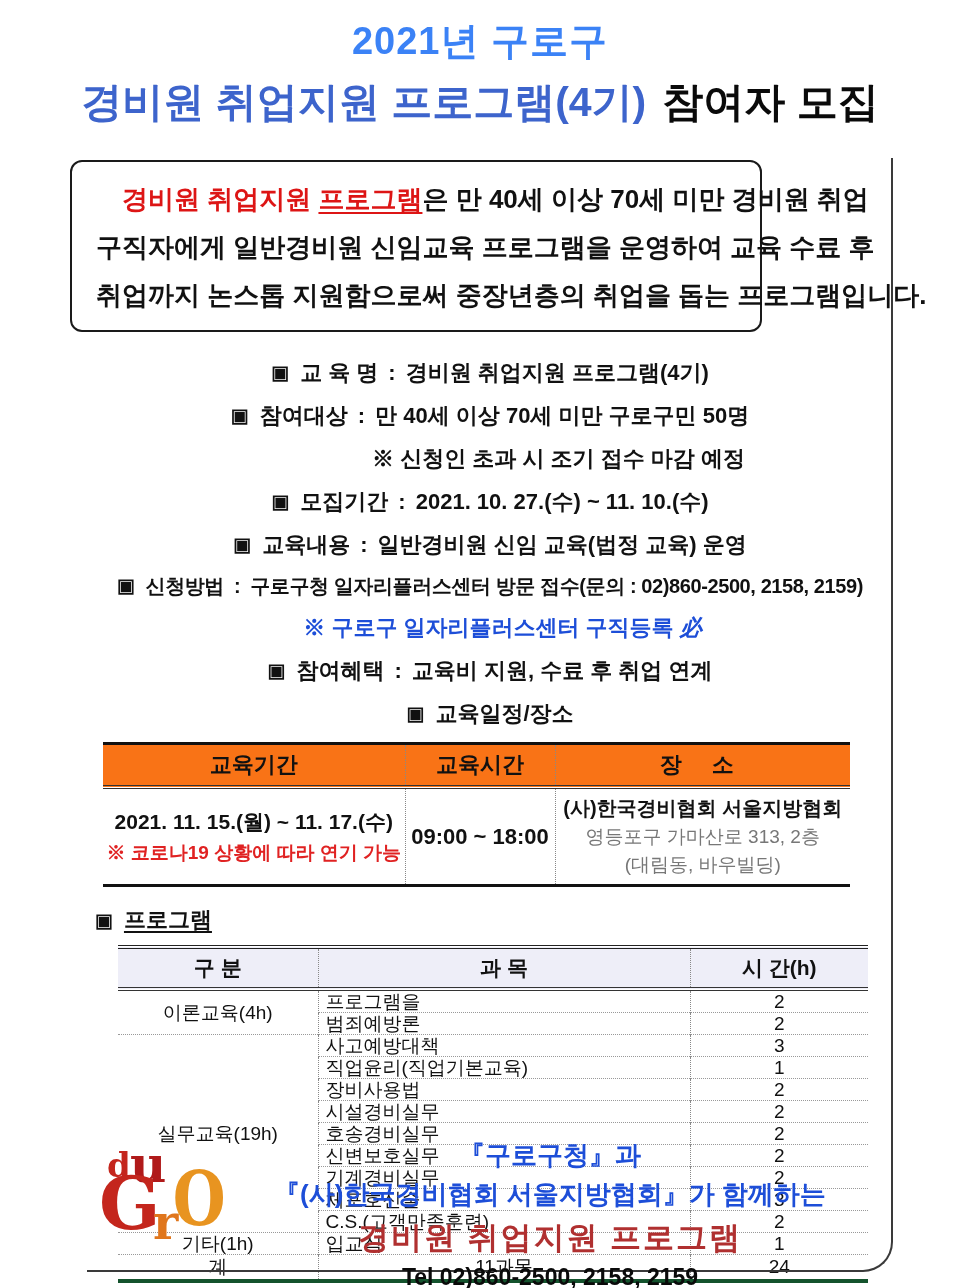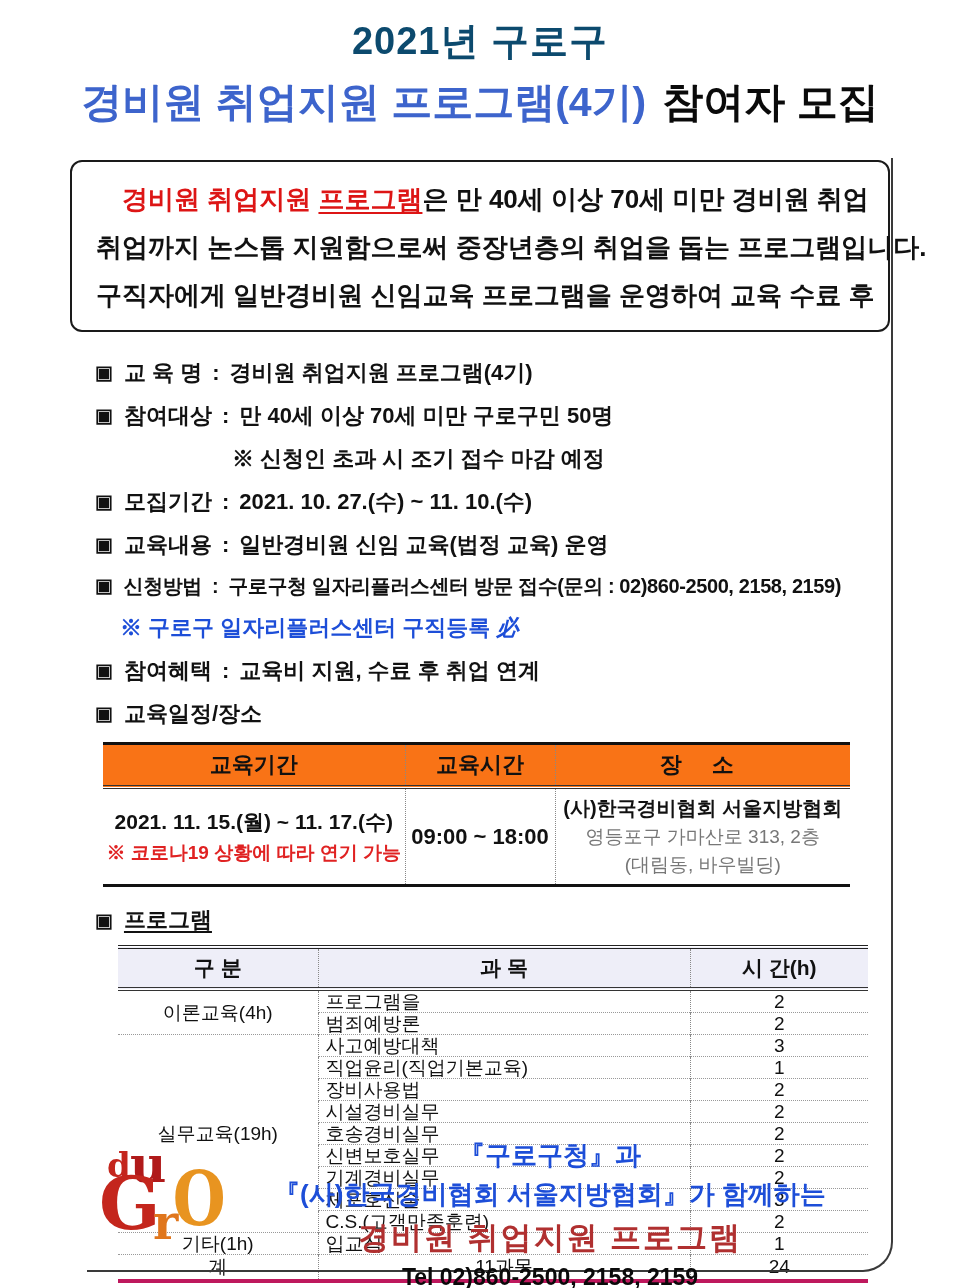--- a/index.html
+++ b/index.html
@@ -7,37 +7,37 @@
     width:960px;height:1288px;background:#ffffff;position:relative;overflow:hidden;
     font-family:"Liberation Sans", sans-serif;color:#111;
   }
   
   .page-border{
     position:absolute;left:87px;top:158px;width:804px;height:1112px;
     border-right:2px solid #3a3a3a;border-bottom:2px solid #3a3a3a;
     border-bottom-right-radius:30px;pointer-events:none;
   }
   
-  .title1{margin-top:16px;text-align:center;font-size:38px;font-weight:bold;color:#0c4a6e;letter-spacing:1px;}
+  .title1{margin-top:16px;text-align:center;font-size:38px;font-weight:bold;color:#3b82f6;letter-spacing:1px;}
   .title2{margin-top:8px;text-align:center;font-size:41px;font-weight:bold;letter-spacing:0px;}
   .title2 .prog-blue{color:#3d64cc;}
   .title2 .rest{color:#0a0a0a;margin-left:16px;}
   
   .intro-box{
-    box-sizing:border-box;width:820px;margin:30px auto 0 70px;
+    box-sizing:border-box;width:692px;margin:30px auto 0 70px;
     border:2px solid #1a1a1a;border-radius:12px;padding:13px 24px 11px 24px;
     background:#fff;position:relative;z-index:1;
   }
   .iline{font-size:26px;font-weight:bold;line-height:48px;text-align:justify;text-align-last:justify;white-space:nowrap;}
   .iline.first{padding-left:26px;}
   .intro-red{color:#dd1515;}
   .intro-red.u{text-decoration:underline;text-underline-offset:4px;}
   
   .bullets{list-style:none;margin:26px 0 0 95px;padding:0;width:790px;}
-  .bullets li{font-size:22px;font-weight:bold;margin-bottom:13px;white-space:nowrap;}
+  .bullets li{font-size:22px;font-weight:bold;margin-bottom:13px;white-space:nowrap;text-align:center;}
   .bul{font-size:19px;margin-right:11px;position:relative;top:-1px;}
   .colon{margin:0 10px;}
   li.long{font-size:20px;letter-spacing:-0.4px;}
   li.note{margin-left:137px;}
   li.note-blue{margin-left:25px;color:#1d4ed8;}
   .emph{font-family:"DejaVu Serif", serif;font-style:italic;font-weight:bold;}
   
   table{border-collapse:collapse;}
   .sched{margin:6px 0 0 103px;width:747px;border-top:3px solid #111;border-bottom:3px solid #111;table-layout:fixed;}
   .sched th{background:#f97316;height:38px;font-size:22px;font-weight:bold;border-bottom:4px double #333;}
@@ -46,21 +46,21 @@
   .sched th + th, .sched td + td{border-left:1px dotted #888;}
   .period{font-size:21px;font-weight:bold;}
   .period-note{font-size:19px;font-weight:bold;color:#e02222;margin-top:4px;}
   .time{font-size:22px;font-weight:bold;}
   .place1{font-size:20px;font-weight:bold;}
   .place2{font-size:19px;color:#777;margin-top:2px;}
   
   .prog-head{margin:18px 0 10px 95px;font-size:22px;font-weight:bold;}
   .prog-head .u{text-decoration:underline;text-underline-offset:4px;margin-left:11px;}
   
-  .prog{margin:0 0 0 118px;width:750px;border-top:4px double #222;border-bottom:4px solid #be185d;table-layout:fixed;}
+  .prog{margin:0 0 0 118px;width:750px;border-top:4px double #222;border-bottom:4px solid #14532d;table-layout:fixed;}
   .prog th{background:#eeeef8;height:36px;font-size:21px;font-weight:bold;border-bottom:4px double #333;}
   .prog td{height:21px;font-size:19px;line-height:21px;padding:0;border-top:1px dotted #999;}
   .prog th + th{border-left:1px dotted #888;}
   .prog td.sub{border-left:1px dotted #888;text-align:left;padding-left:7px;}
   .prog td.hr{border-left:1px dotted #888;text-align:center;}
   .prog td.grp{text-align:center;}
   .prog tr.total td{text-align:center;height:24px;line-height:24px;}
   .prog tr.total td + td{border-left:1px dotted #888;}
   
   .footer{position:absolute;left:0;top:1136px;width:960px;height:140px;}
@@ -84,22 +84,22 @@
 
 <div class="title1">2021년 구로구</div>
 <div class="title2">
   <span class="prog-blue">경비원 취업지원 프로그램(4기)</span><span class="rest">참여자 모집</span>
 </div>
 
 <div class="intro-box">
   <div class="iline first">
     <span class="intro-red">경비원 취업지원 </span><span class="intro-red u">프로그램</span><span>은 만 40세 이상 70세 미만 경비원 취업</span>
   </div>
+  <div class="iline">구직자에게 일반경비원 신임교육 프로그램을 운영하여 교육 수료 후</div>
   <div class="iline">취업까지 논스톱 지원함으로써 중장년층의 취업을 돕는 프로그램입니다.</div>
-  <div class="iline">구직자에게 일반경비원 신임교육 프로그램을 운영하여 교육 수료 후</div>
 </div>
 
 <ul class="bullets">
   <li>
     <span class="bul">▣</span><span>교 육 명</span><span class="colon">:</span><span>경비원 취업지원 프로그램(4기)</span>
   </li>
   <li>
     <span class="bul">▣</span><span>참여대상</span><span class="colon">:</span><span>만 40세 이상 70세 미만 구로구민 50명</span>
   </li>
   <li class="note">※ 신청인 초과 시 조기 접수 마감 예정</li>

